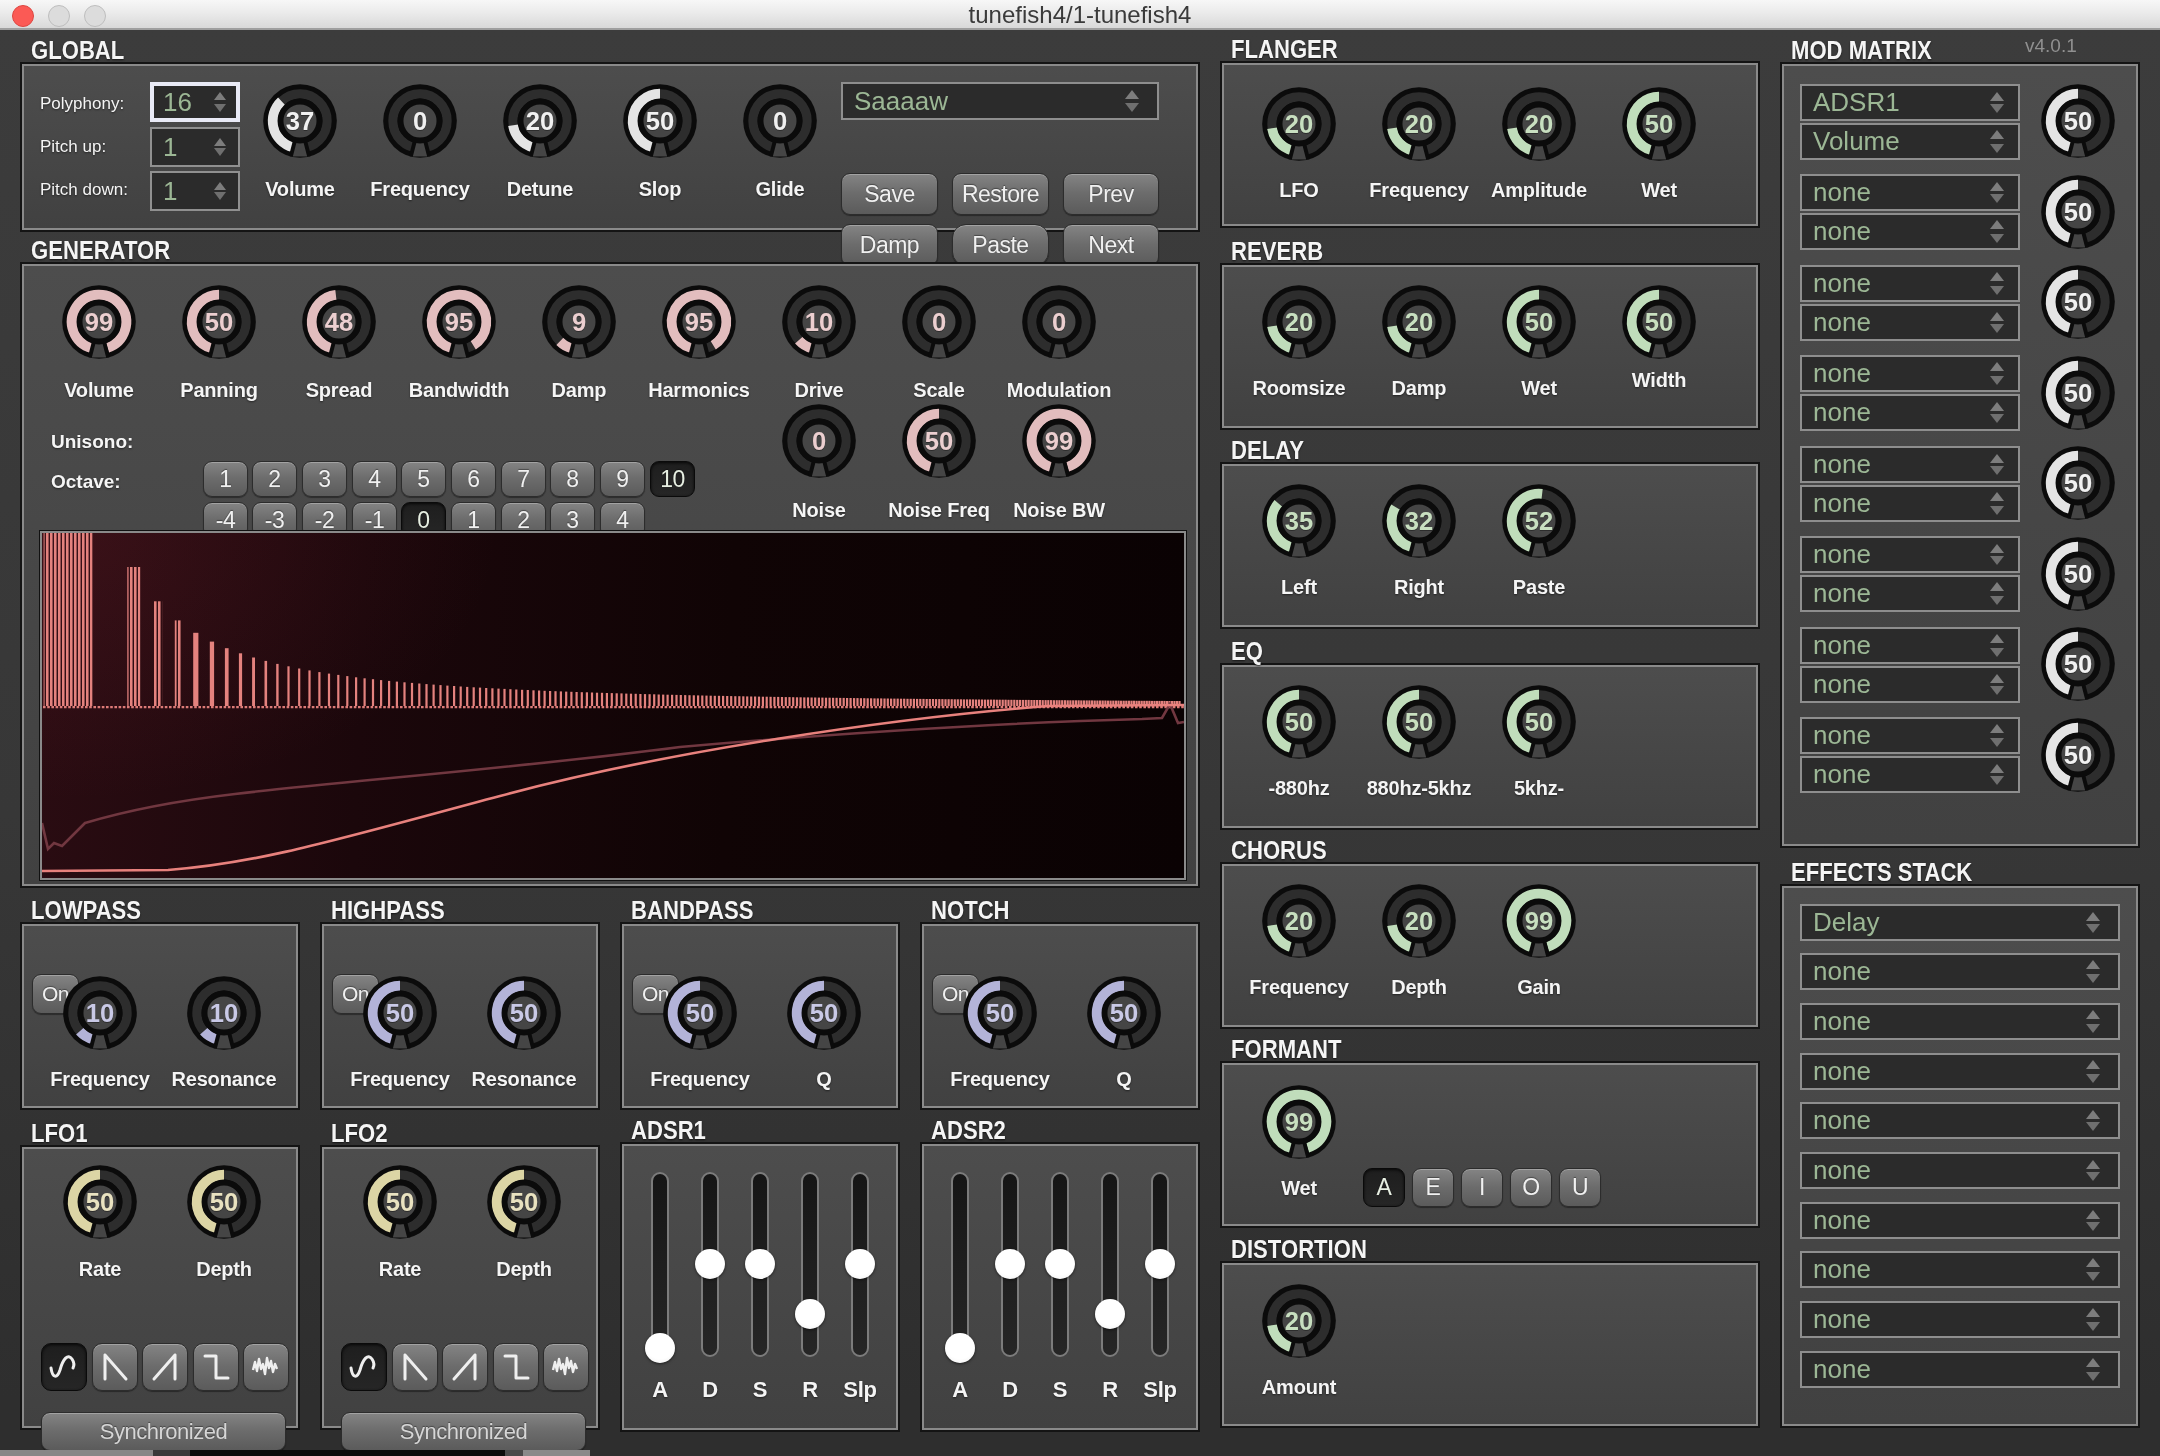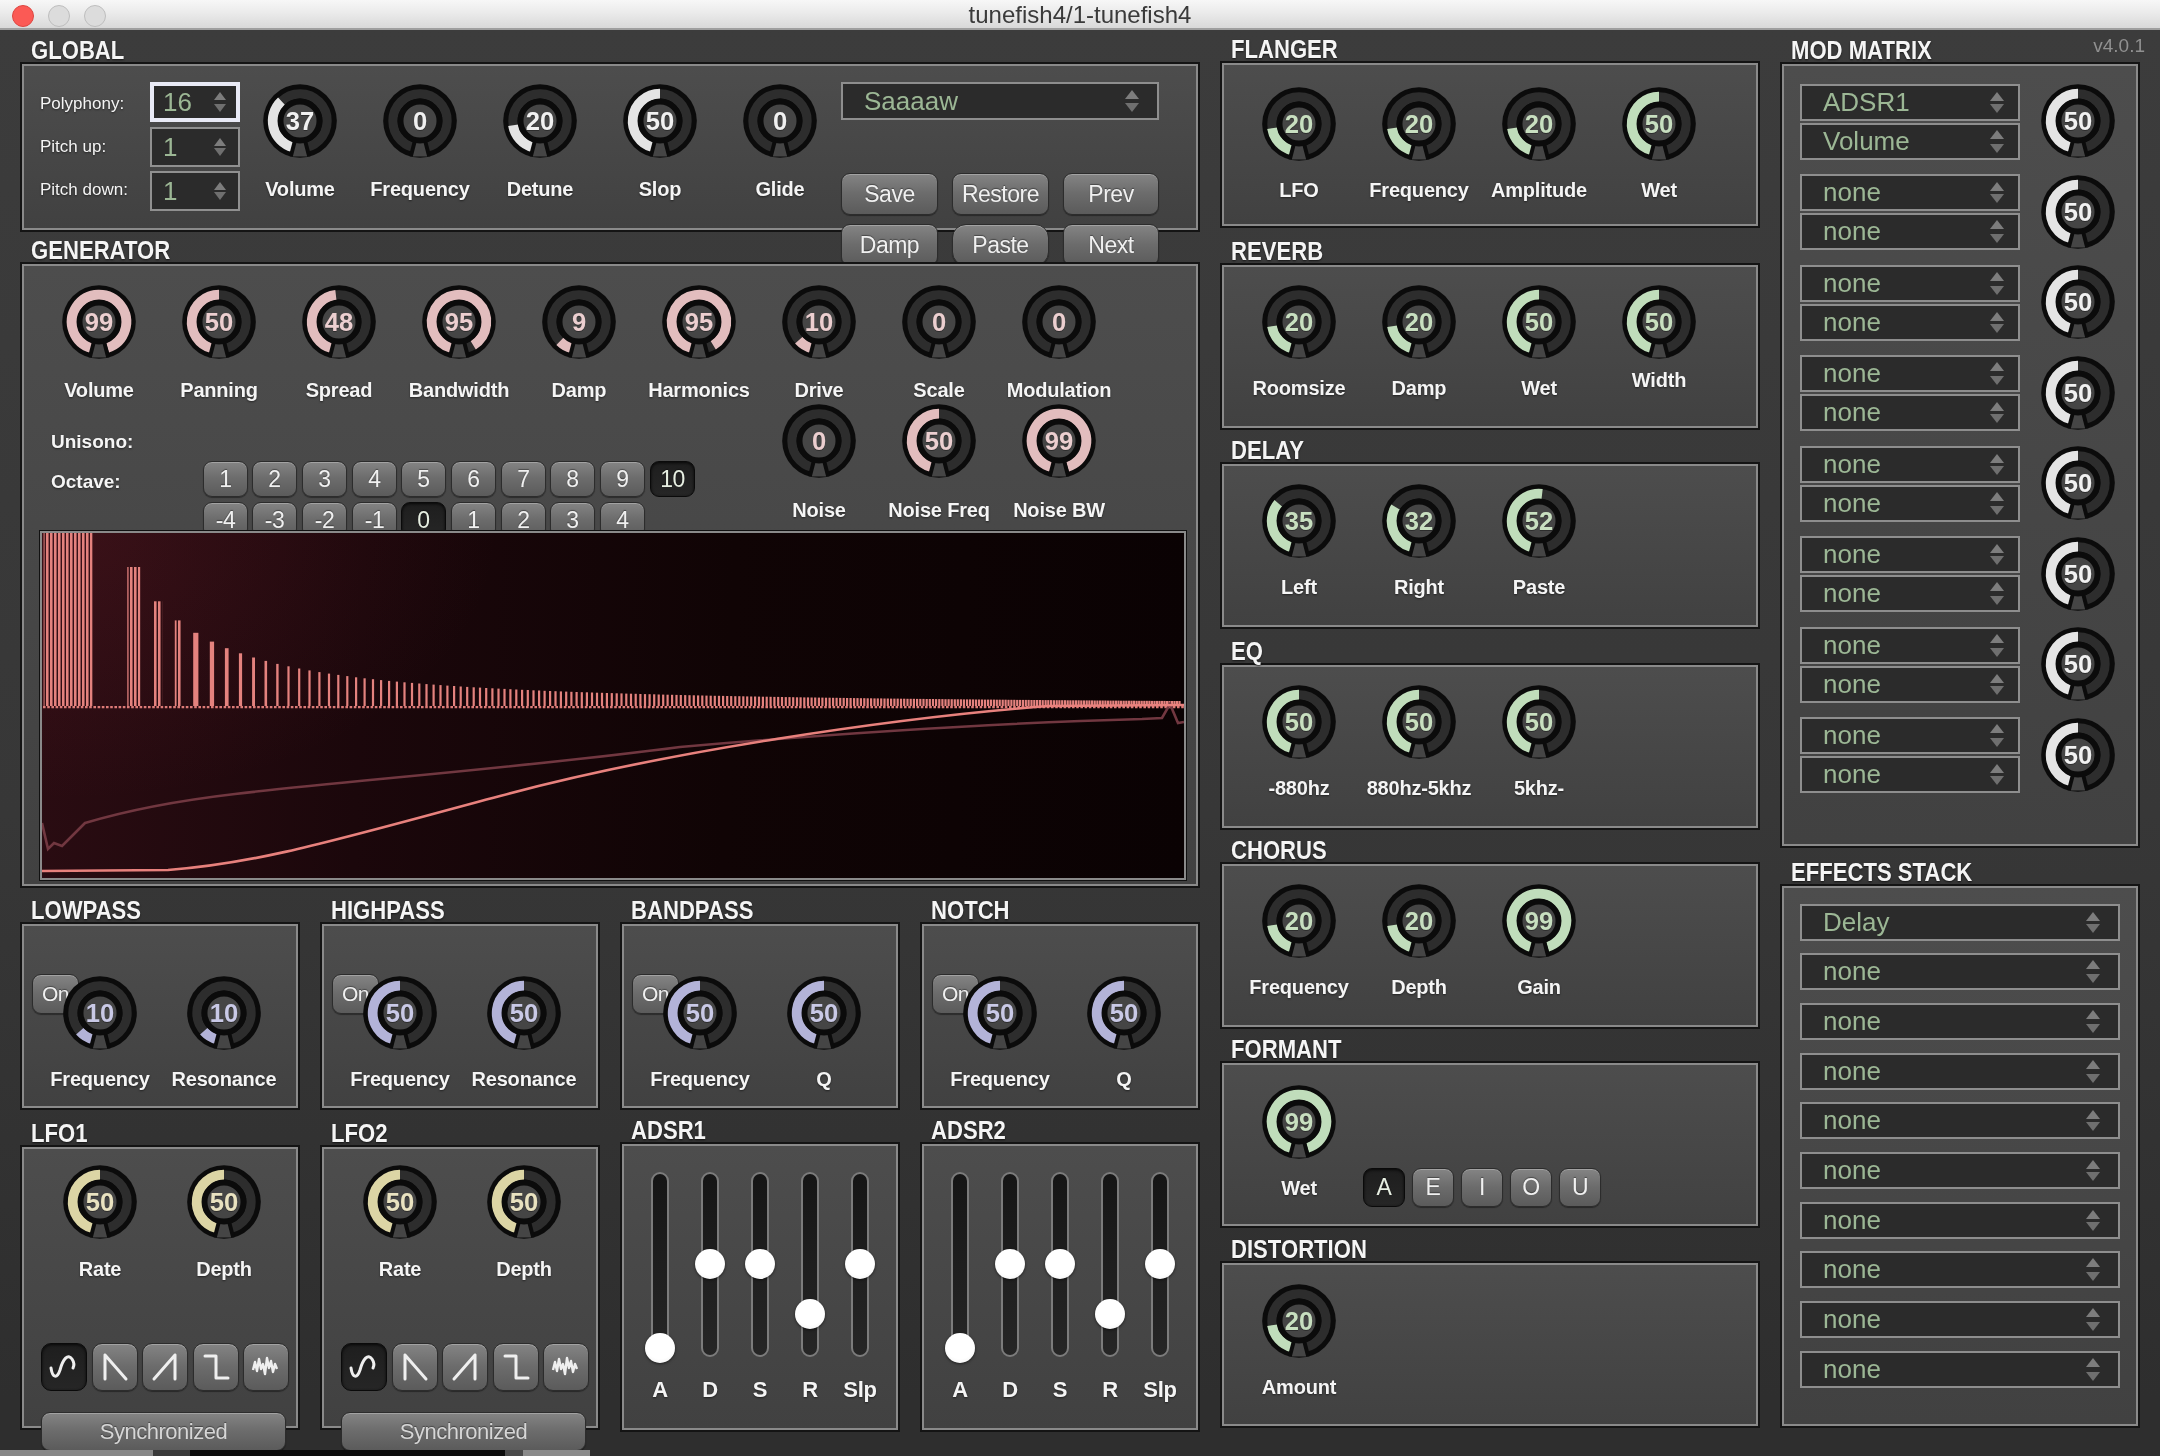--- a/index.html
+++ b/index.html
@@ -12,21 +12,21 @@
   color:#f5f5f5; text-shadow:0 1px 2px rgba(0,0,0,.6); transform:scaleX(.85); transform-origin:0 100%; white-space:nowrap; }
 .kl { position:absolute; width:200px; height:28px; line-height:28px; text-align:center;
   font-weight:bold; color:#f5f5f5; letter-spacing:-0.2px; text-shadow:0 1px 2px rgba(0,0,0,.5); }
 .btn { position:absolute; display:flex; align-items:center; justify-content:center;
   background:linear-gradient(180deg,#848484 0%,#6c6c6c 48%,#5b5b5b 100%);
   border:1px solid #2c2c2c; box-shadow:inset 0 1px 0 rgba(255,255,255,.25), 0 1px 1px rgba(0,0,0,.4);
   color:#f0f0f0; letter-spacing:-0.5px; text-shadow:0 -1px 1px rgba(0,0,0,.4);margin-top:40px; }
 .btn.sel { background:linear-gradient(180deg,#1e1e1e,#262626);
   border:1px solid #0a0a0a; box-shadow:inset 0 1px 3px rgba(0,0,0,.8); color:#e7efe2; }
 .dd { position:absolute; border:2px solid #8e8e8e; background:#2b2b2b;
-  color:#9cb795; font-size:26px; padding-left:21px; overflow:hidden; }
+  color:#9cb795; font-size:26px; padding-left:11px; overflow:hidden; }
 </style></head><body>
 
 <div style="position:absolute;left:0;top:0;width:2160px;height:30px;
  background:linear-gradient(180deg,#f7f7f7 0%,#ebebeb 45%,#d9d9d9 100%);
  border-bottom:2px solid #9f9f9f">
  <div style="position:absolute;left:12px;top:5px;width:22px;height:22px;border-radius:50%;background:#fb5a55;border:1px solid #dd4641"></div>
  <div style="position:absolute;left:48px;top:5px;width:22px;height:22px;border-radius:50%;background:#dcdcdc;border:1px solid #bebebe"></div>
  <div style="position:absolute;left:84px;top:5px;width:22px;height:22px;border-radius:50%;background:#dcdcdc;border:1px solid #bebebe"></div>
  <div style="position:absolute;left:0;top:0;width:100%;height:30px;line-height:30px;text-align:center;font-size:24px;color:#3a3a3a">tunefish4/1-tunefish4</div>
 </div>
@@ -1036,21 +1036,21 @@
       <span>I</span>
     </div>
 <div class="btn" style="left:1510px;top:1098px;width:42px;height:39px;font-size:23px;border-radius:9px;font-weight:normal;">
       <span>O</span>
     </div>
 <div class="btn" style="left:1559px;top:1098px;width:42px;height:39px;font-size:23px;border-radius:9px;font-weight:normal;">
       <span>U</span>
     </div>
 <div class="panel" style="left:1780px;top:32px;width:356px;height:782px"></div>
 <div class="pt" style="left:1791px;top:7px">MOD MATRIX</div>
-<div style="position:absolute;left:2025px;top:3px;width:120px;height:26px;line-height:26px;text-align:right;font-size:19px;color:#909090">v4.0.1</div>
+<div style="position:absolute;left:2025px;top:3px;width:120px;height:26px;line-height:26px;font-size:19px;color:#909090">v4.0.1</div>
 <div class="dd" style="left:1800px;top:54px;width:220px;height:37px;line-height:33px">ADSR1</div>
 <div style="position:absolute;left:1990px;top:62px;width:0;height:0;border-left:7px solid transparent;border-right:7px solid transparent;border-bottom:9px solid #7d7d7d"></div>
 <div style="position:absolute;left:1990px;top:74px;width:0;height:0;border-left:7px solid transparent;border-right:7px solid transparent;border-top:9px solid #6f6f6f"></div>
 <div class="dd" style="left:1800px;top:93px;width:220px;height:37px;line-height:33px">Volume</div>
 <div style="position:absolute;left:1990px;top:100px;width:0;height:0;border-left:7px solid transparent;border-right:7px solid transparent;border-bottom:9px solid #7d7d7d"></div>
 <div style="position:absolute;left:1990px;top:114px;width:0;height:0;border-left:7px solid transparent;border-right:7px solid transparent;border-top:9px solid #6f6f6f"></div>
 <svg style="position:absolute;left:2040px;top:53px" width="76" height="76" viewBox="-38.6 -38.6 77.2 77.2">
       <circle r="37.4" fill="#0b0b0b"></circle>
       <circle r="27.5" fill="none" stroke="#2d2d2d" stroke-width="9.4"></circle>
       <path d="M-7.12,26.56 A27.5,27.5 0 0 1 -0.00,-27.50" fill="none" stroke="#e4e4e4" stroke-width="10.4"></path>

